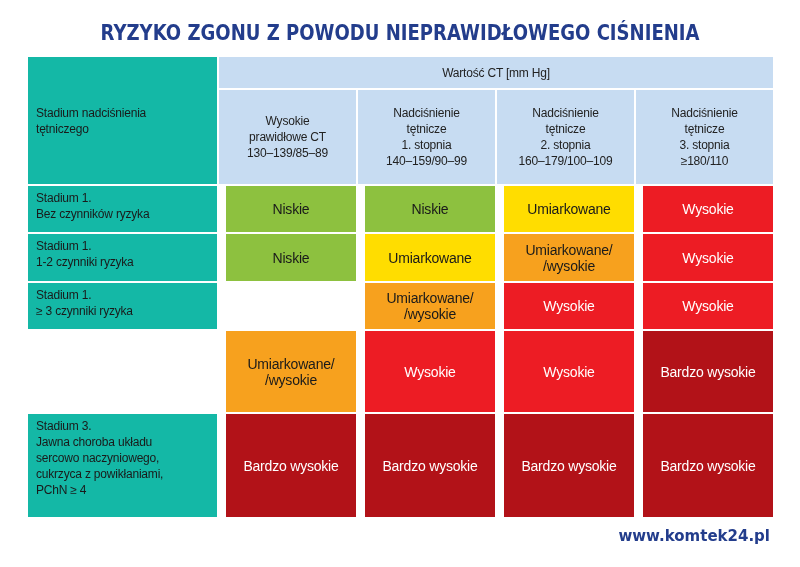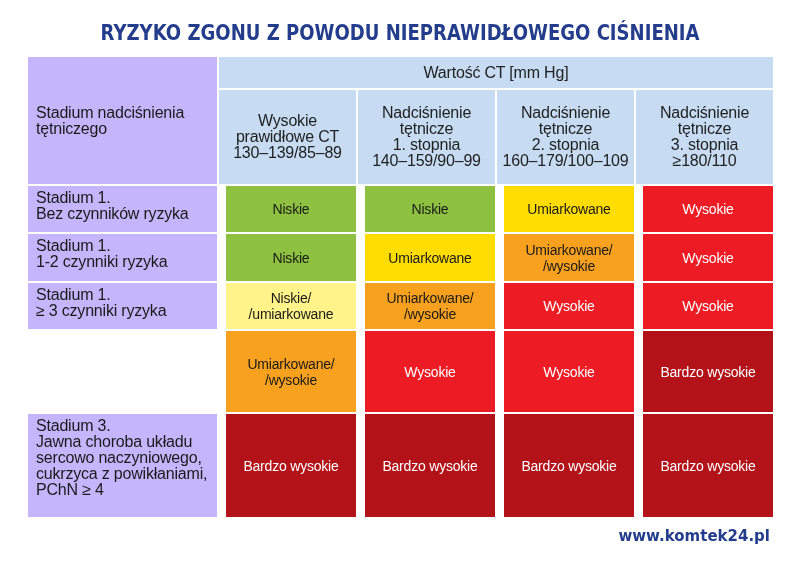--- a/index.html
+++ b/index.html
@@ -15,27 +15,27 @@
   }
   .grid {
     position: absolute; left: 28px; top: 57px;
     display: grid;
     grid-template-columns: 189px 137px 137px 137px 137px;
     grid-template-rows: 31px 94px 46px 47px 46px 81px 103px;
     column-gap: 2px; row-gap: 2px;
   }
   .cell {
     display: flex; align-items: center; justify-content: center;
-    text-align: center; font-size: 16px; line-height: 16px;
+    text-align: center; font-size: 12px; line-height: 16px;
     color: #1a1a1a; box-sizing: border-box; padding: 0 4px;
     white-space: pre-line; letter-spacing: -0.2px;
   }
   .hdr { background: #c7dcf2; color: #222; }
   .rowhdr {
-    background: #c4b5fd; justify-content: flex-start; text-align: left;
+    background: #14b8a6; justify-content: flex-start; text-align: left;
     padding-left: 8px; align-items: flex-start; padding-top: 4px;
   }
   .rowhdr.center { align-items: center; padding-top: 0; }
   .stub { grid-row: 1 / span 2; grid-column: 1; }
   .ct { grid-row: 1; grid-column: 2 / span 4; }
   .risk { font-size: 14px; margin-left: 7px; }
   .w { color: #ffffff; }
   .footer {
     position: absolute; right: 30px; top: 527px;
     font-family: "DejaVu Sans", sans-serif; font-weight: bold;
@@ -78,22 +78,20 @@
   <div class="cell rowhdr" style="grid-row:4;grid-column:1">Stadium 1.
 1-2 czynniki ryzyka</div>
   <div class="cell risk" style="grid-row:4;grid-column:2;background:#8dc13f">Niskie</div>
   <div class="cell risk" style="grid-row:4;grid-column:3;background:#ffdd00">Umiarkowane</div>
   <div class="cell risk" style="grid-row:4;grid-column:4;background:#f7a11e">Umiarkowane/
 /wysokie</div>
   <div class="cell risk w" style="grid-row:4;grid-column:5;background:#ed1c24">Wysokie</div>
 
   <div class="cell rowhdr" style="grid-row:5;grid-column:1">Stadium 1.
 ≥ 3 czynniki ryzyka</div>
-  <div class="cell risk" style="grid-row:5;grid-column:2;background:#fff38a">Niskie/
-/umiarkowane</div>
   <div class="cell risk" style="grid-row:5;grid-column:3;background:#f7a11e">Umiarkowane/
 /wysokie</div>
   <div class="cell risk w" style="grid-row:5;grid-column:4;background:#ed1c24">Wysokie</div>
   <div class="cell risk w" style="grid-row:5;grid-column:5;background:#ed1c24">Wysokie</div>
 
   <div class="cell risk" style="grid-row:6;grid-column:2;background:#f7a11e">Umiarkowane/
 /wysokie</div>
   <div class="cell risk w" style="grid-row:6;grid-column:3;background:#ed1c24">Wysokie</div>
   <div class="cell risk w" style="grid-row:6;grid-column:4;background:#ed1c24">Wysokie</div>
   <div class="cell risk w" style="grid-row:6;grid-column:5;background:#b21218">Bardzo wysokie</div>

